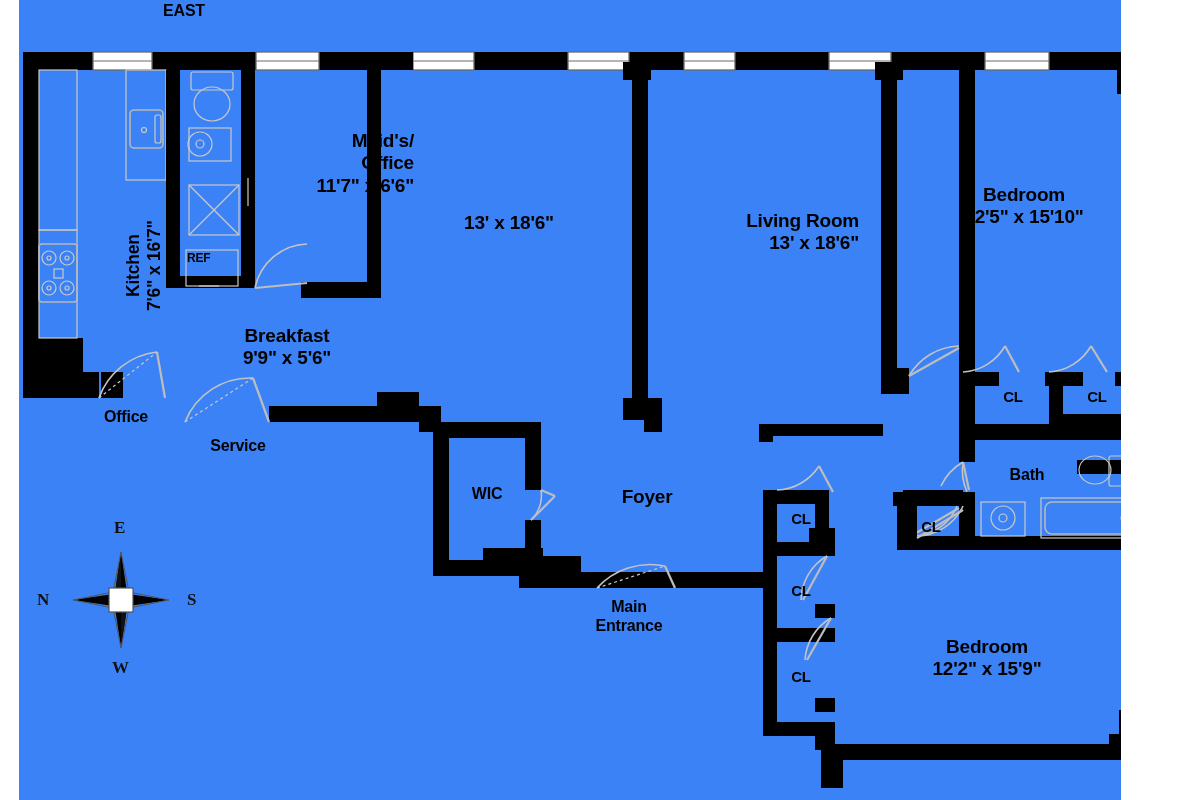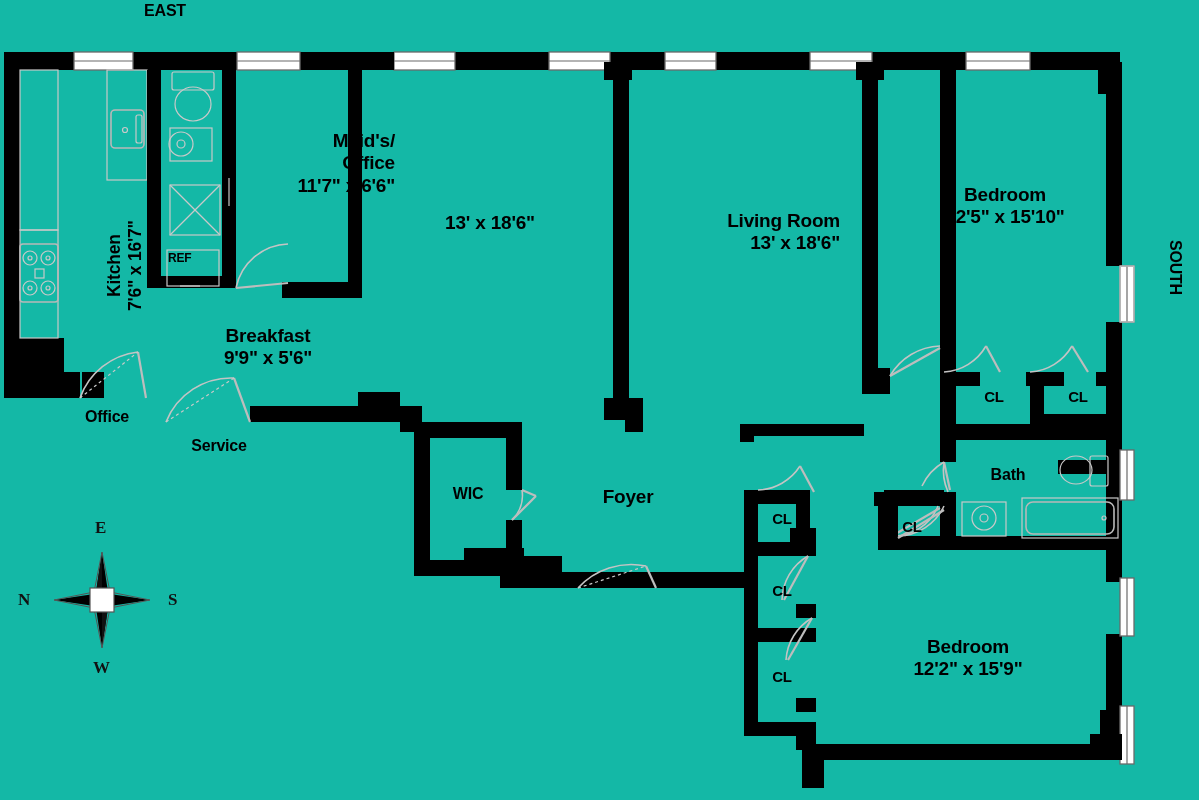--- a/index.html
+++ b/index.html
@@ -2,25 +2,26 @@
 <html><head>
 <meta charset="utf-8">
 <style>
   html, body {
     margin: 0;
     padding: 0;
     background: #ffffff;
   }
   #plan-root {
     position: relative;
-    width: 1199px;
+    width: 1102px;
     height: 800px;
-    background: #14b8a6;
+    background: #3b82f6;
     font-family: "Liberation Sans", sans-serif;
     overflow: hidden;
+    margin-left: 19px;
   }
   svg.plan-svg {
     position: absolute;
     left: 0;
     top: 0;
     width: 1199px;
     height: 800px;
     display: block;
   }
   .wall { fill: #000000; }
@@ -426,20 +427,24 @@
   <div class="label lbl-small" style="left:970px; top:466px; width:76px;">
     <span class="l1">Bath</span>
   </div>
 
   <div class="label lbl-ref" style="left:168px; top:251px; width:52px; text-align:left;">REF</div>
 
   <div class="label lbl-small" style="left:68px; top:408px; width:78px;">Office</div>
 
   <div class="label lbl-small" style="left:175px; top:437px; width:88px;">Service</div>
 
+  <div class="label lbl-small" style="left:552px; top:598px; width:116px;">
+    <span class="l1">Main</span>
+    <span class="l2">Entrance</span>
+  </div>
 
   <div class="label lbl-cl" style="left:966px; top:388px; width:56px;">CL</div>
   <div class="label lbl-cl" style="left:1050px; top:388px; width:56px;">CL</div>
   <div class="label lbl-cl" style="left:754px; top:510px; width:56px;">CL</div>
   <div class="label lbl-cl" style="left:754px; top:582px; width:56px;">CL</div>
   <div class="label lbl-cl" style="left:754px; top:668px; width:56px;">CL</div>
   <div class="label lbl-cl" style="left:884px; top:518px; width:56px;">CL</div>
 
   <div class="compass" style="left:42px; top:540px;">
     <svg viewBox="0 0 120 120" width="120" height="120">

